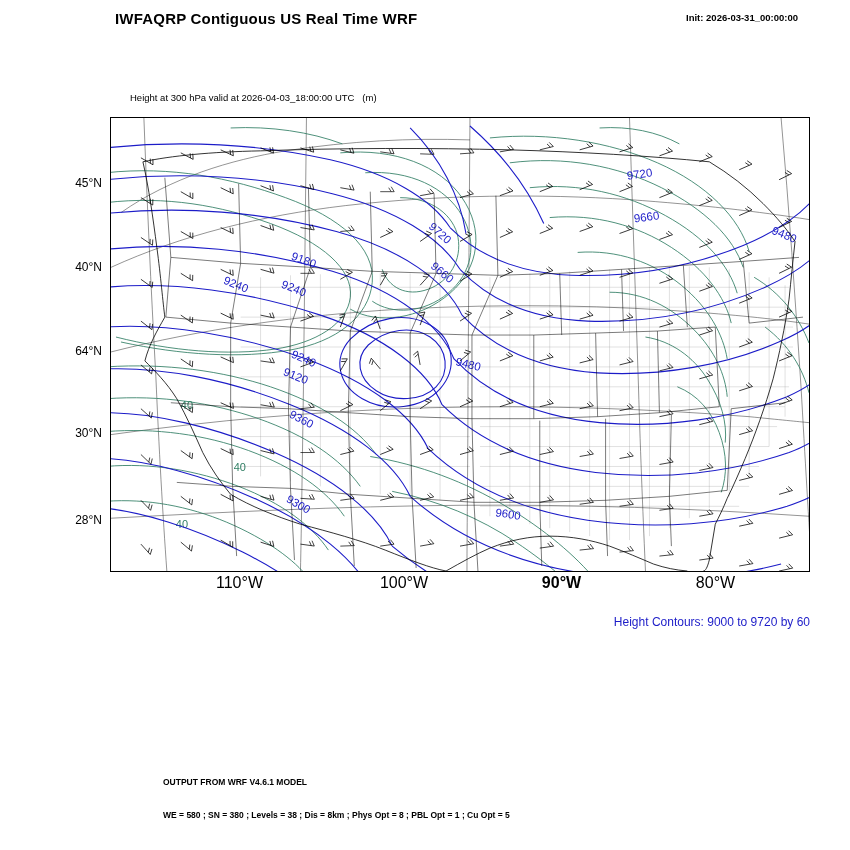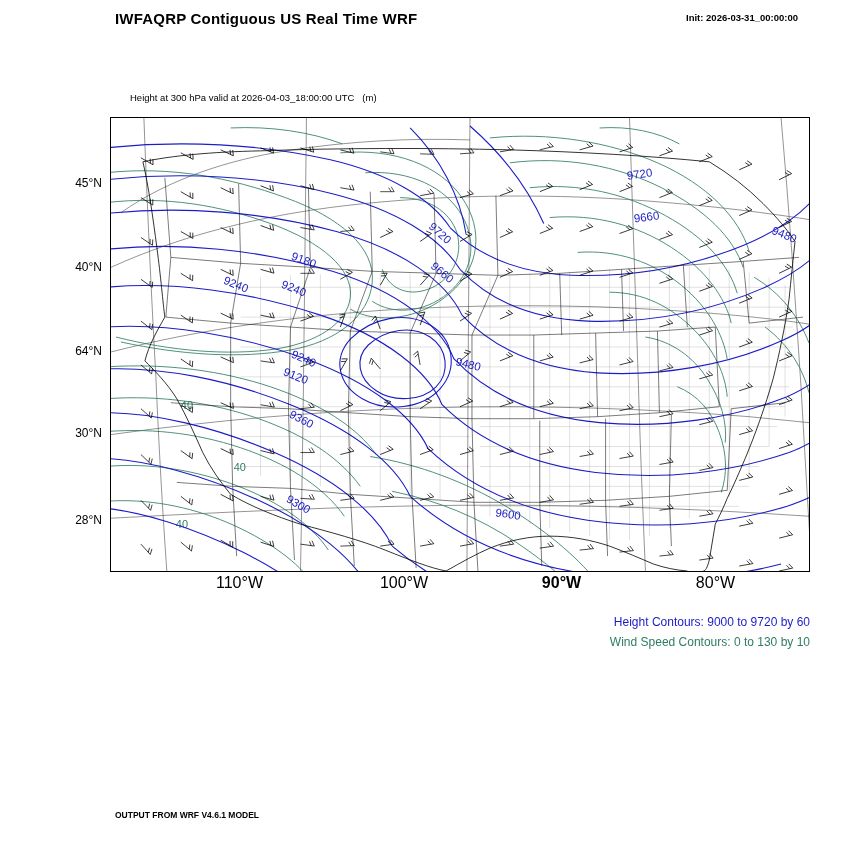--- a/index.html
+++ b/index.html
@@ -105,21 +105,21 @@
 
   .footer {
     position: absolute;
     left: 115px;
     bottom: 18px;
     font-size: 8.5px;
     font-weight: bold;
     line-height: 11px;
     white-space: pre;
   }
-  .footer span { display: block; }
+  .footer span { display: block; margin-left: 48px; }
 </style>
 </head>
 <body>
 
 <div class="title">IWFAQRP Contiguous US Real Time WRF</div>
 <div class="init-stamp">Init: 2026-03-31_00:00:00</div>
 
 <div class="subtitle-block">
   <span class="subtitle-line">Height at 300 hPa valid at 2026-04-03_18:00:00 UTC   (m)</span>
   <span class="subtitle-line">Wind Speed at 300 hPa valid at 2026-04-03_18:00:00 UTC   (kts)</span>
@@ -839,18 +839,18 @@
 
 <div class="xtick-wrap">
   <div class="xtick" style="left:18.5%;">110°W</div>
   <div class="xtick" style="left:42%;">100°W</div>
   <div class="xtick" style="left:64.5%;font-weight:bold;">90°W</div>
   <div class="xtick" style="left:86.5%;">80°W</div>
 </div>
 
 <div class="legend">
   <div class="height-legend">Height Contours: 9000 to 9720 by 60</div>
-  <div class="wind-legend">Wind Speed Contours: 0 to 130 by 10</div>
 </div>
 
 <div class="footer">
   <span>OUTPUT FROM WRF V4.6.1 MODEL</span>
+  <span>WE = 580 ; SN = 380 ; Levels = 38 ; Dis = 8km ; Phys Opt = 8 ; PBL Opt = 1 ; Cu Opt = 5</span>
 </div>
 
 </body></html>

